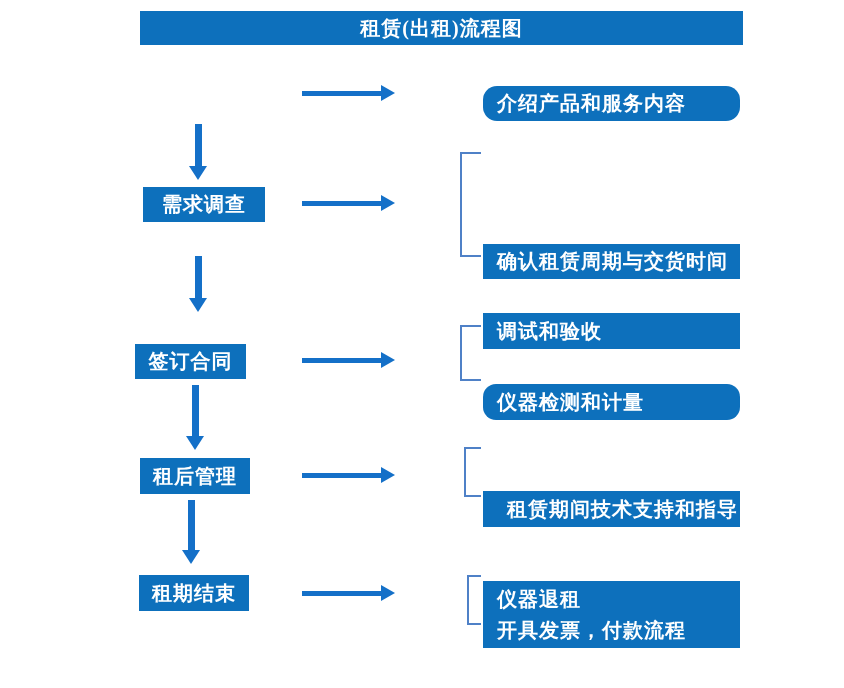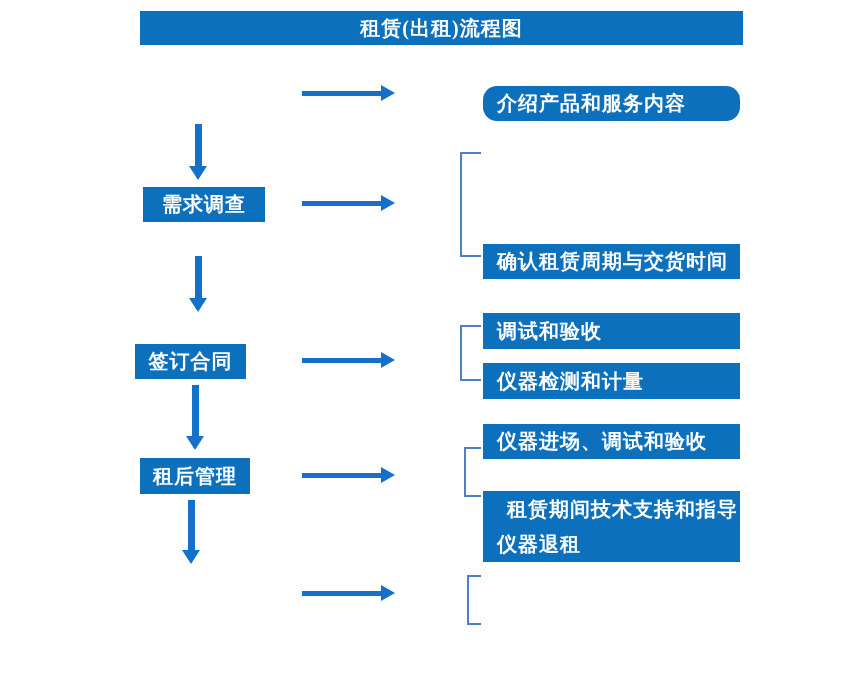--- a/index.html
+++ b/index.html
@@ -54,20 +54,21 @@
 </head>
 <body>
 
 <div id="canvas">
 
   <div class="box title-bar">租赁(出租)流程图</div>
 
   <div class="box step" style="left:103px; top:187px; width:122px; height:35px;">需求调查</div>
   <div class="box step" style="left:95px; top:344px; width:111px; height:35px;">签订合同</div>
   <div class="box step" style="left:100px; top:458px; width:110px; height:36px;">租后管理</div>
+  <div class="box step" style="left:99px;  top:575px; width:110px; height:36px;">租期结束</div>
 
   <div>
     <div class="vshaft" style="left:155px; top:124px; height:42px;"></div>
     <div class="vhead" style="left:149px; top:166px;"></div>
   </div>
   <div>
     <div class="vshaft" style="left:155px; top:256px; height:42px;"></div>
     <div class="vhead" style="left:149px; top:298px;"></div>
   </div>
   <div>
@@ -103,20 +104,20 @@
   <div class="bracket" style="left:420px; top:152px; width:21px; height:105px;"></div>
   <div class="bracket" style="left:420px; top:325px; width:21px; height:56px;"></div>
   <div class="bracket" style="left:424px; top:447px; width:17px; height:50px;"></div>
   <div class="bracket" style="left:427px; top:575px; width:14px; height:50px;"></div>
 
   <div class="box detail" style="top:86px;  height:35px;border-radius:14px;">介绍产品和服务内容</div>
 
   <div class="box detail" style="top:244px; height:35px;">确认租赁周期与交货时间</div>
 
   <div class="box detail" style="top:313px; height:36px;">调试和验收</div>
-  <div class="box detail" style="top:363px; height:36px;">仪器检测和计量</div>
+  <div class="box detail" style="top:384px; height:36px;border-radius:13px;">仪器检测和计量</div>
 
-  <div class="box detail" style="top:424px; height:35px;">仪器进场、调试和验收</div>
   <div class="box detail" style="top:491px; height:36px;padding-left:24px;">租赁期间技术支持和指导</div>
 
-  <div class="box detail" style="top:526px; height:36px;">仪器退租</div>
+  <div class="box detail" style="top:581px; height:36px;">仪器退租</div>
+  <div class="box detail" style="top:612px; height:36px;">开具发票，付款流程</div>
 
 </div>
 
 </body></html>

